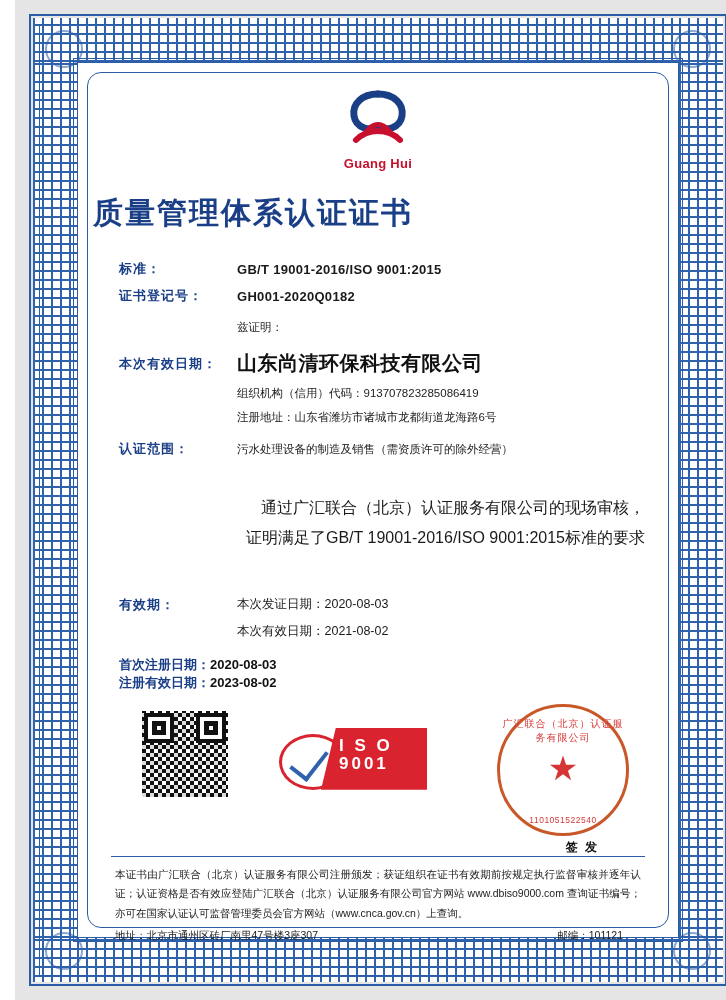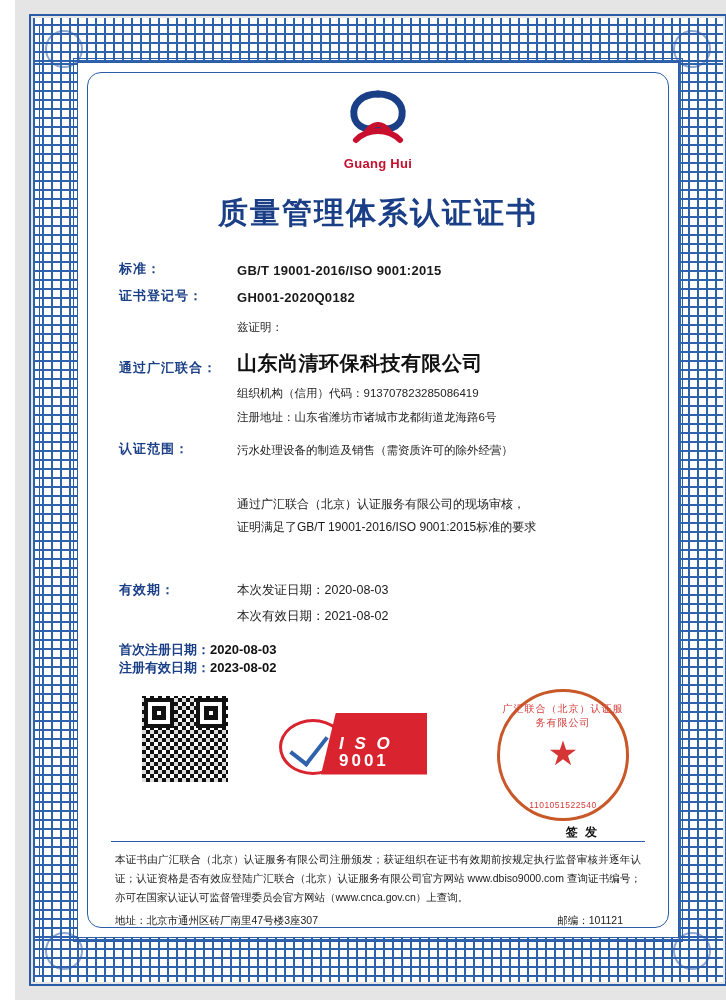--- a/index.html
+++ b/index.html
@@ -109,36 +109,35 @@
     margin-top: 2px;
     font-size: 13px;
     font-weight: bold;
     color: #c8102e;
     letter-spacing: 0.3px;
   }
 
   
   .cert-title {
     margin-top: 22px;
-    text-align: center;
     font-size: 30px;
     font-weight: bold;
     color: #1a3f87;
     letter-spacing: 2px;
     font-family: Liberation Mono, monospace;
   }
 
   
   .rows {
     margin-top: 26px;
     padding: 0 22px 0 26px;
   }
   .row {
     display: flex;
-    align-items: flex-end;
+    align-items: center;
     margin-bottom: 9px;
   }
   .row .lbl {
     width: 118px;
     flex: 0 0 118px;
     font-size: 13px;
     font-weight: bold;
     color: #1a3f87;
     text-align: left;
     letter-spacing: 1px;
@@ -163,23 +162,24 @@
     font-size: 11.5px;
     color: #222;
   }
   .spacer-sm { height: 6px; }
   .spacer-md { height: 16px; }
   .spacer-lg { height: 26px; }
 
   .statement {
     padding-left: 144px;
     padding-right: 18px;
-    font-size: 12px;
+    font-size: 16px;
     color: #1a1a1a;
     line-height: 1.9;
+    text-align: right;
   }
 
   .validity-row .val {
     font-size: 12.5px;
   }
 
   .reg-line {
     display: flex;
     justify-content: space-between;
     padding: 0 34px 0 26px;
@@ -234,21 +234,21 @@
   }
   .iso-red span {
     display: block;
     color: #fff;
     font-weight: bold;
     font-size: 17px;
     letter-spacing: 3px;
     padding-left: 18px;
     line-height: 1.05;
   }
-  .iso-red span.l1 { padding-top: 22px; font-style: italic; }
+  .iso-red span.l1 { padding-top: 9px; }
   .iso-check {
     position: absolute;
     left: 0; top: 6px;
     width: 62px; height: 50px;
     border: 3px solid #d9232e;
     border-radius: 50%;
   }
   .iso-check .tick {
     position: absolute;
     left: 16px; top: 6px;
@@ -370,21 +370,21 @@
       <div class="spacer-sm"></div>
 
       <div class="row">
         <div class="lbl"></div>
         <div class="val small">兹证明：</div>
       </div>
 
       <div class="spacer-sm"></div>
 
       <div class="row">
-        <div class="lbl">通过广汇联合：</div>
+        <div class="lbl">本次有效日期：</div>
         <div class="val big">山东尚清环保科技有限公司</div>
       </div>
 
       <div class="row">
         <div class="lbl"></div>
         <div class="val small">组织机构（信用）代码：913707823285086419</div>
       </div>
 
       <div class="row">
         <div class="lbl"></div>

